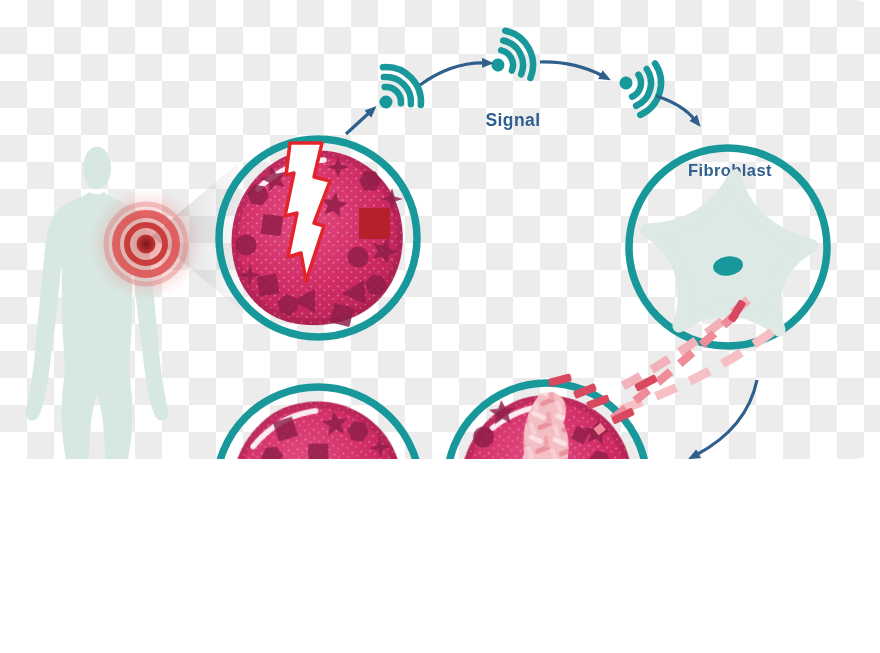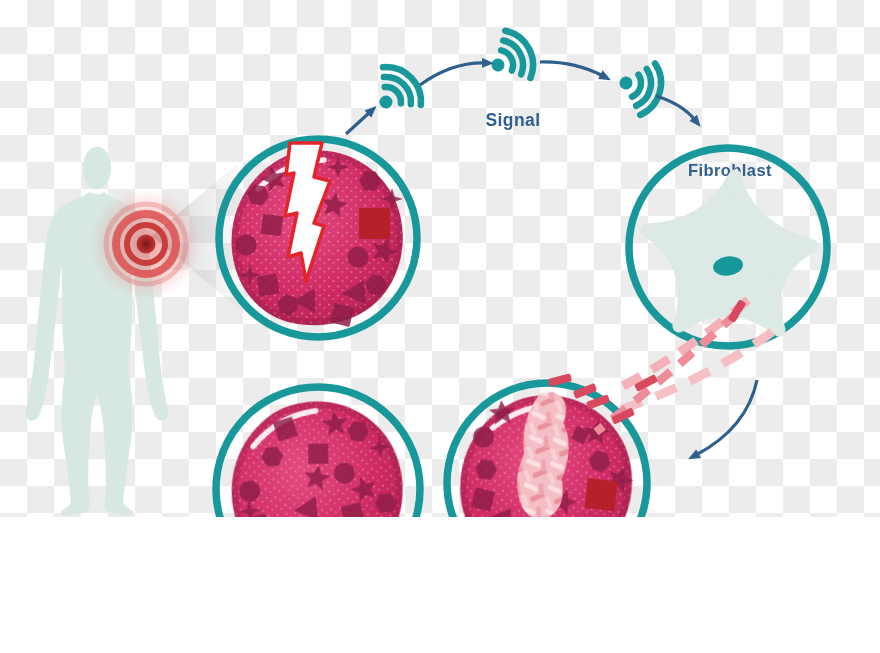--- a/index.html
+++ b/index.html
@@ -1,26 +1,27 @@
 <!DOCTYPE html>
 <html><head>
 <meta charset="utf-8">
 <style>
   html,body{margin:0;padding:0;}
   .stage{
     position:relative;
-    width:880px;height:517px;
+    width:880px;height:459px;
     overflow:hidden;
     background-color:#ffffff;
     background-image:
       linear-gradient(45deg,#ececec 25%,transparent 25%,transparent 75%,#ececec 75%),
       linear-gradient(45deg,#ececec 25%,transparent 25%,transparent 75%,#ececec 75%);
     background-size:54px 54px;
     background-position:0 0,27px 27px;
     font-family:"Liberation Sans",sans-serif;
+    border-radius:27px;
   }
   .stage svg{position:absolute;inset:0;}
   .lbl{
     font-family:"Liberation Sans",sans-serif;
     font-weight:700;
     letter-spacing:.4px;
   }
 </style>
 </head>
 <body>

